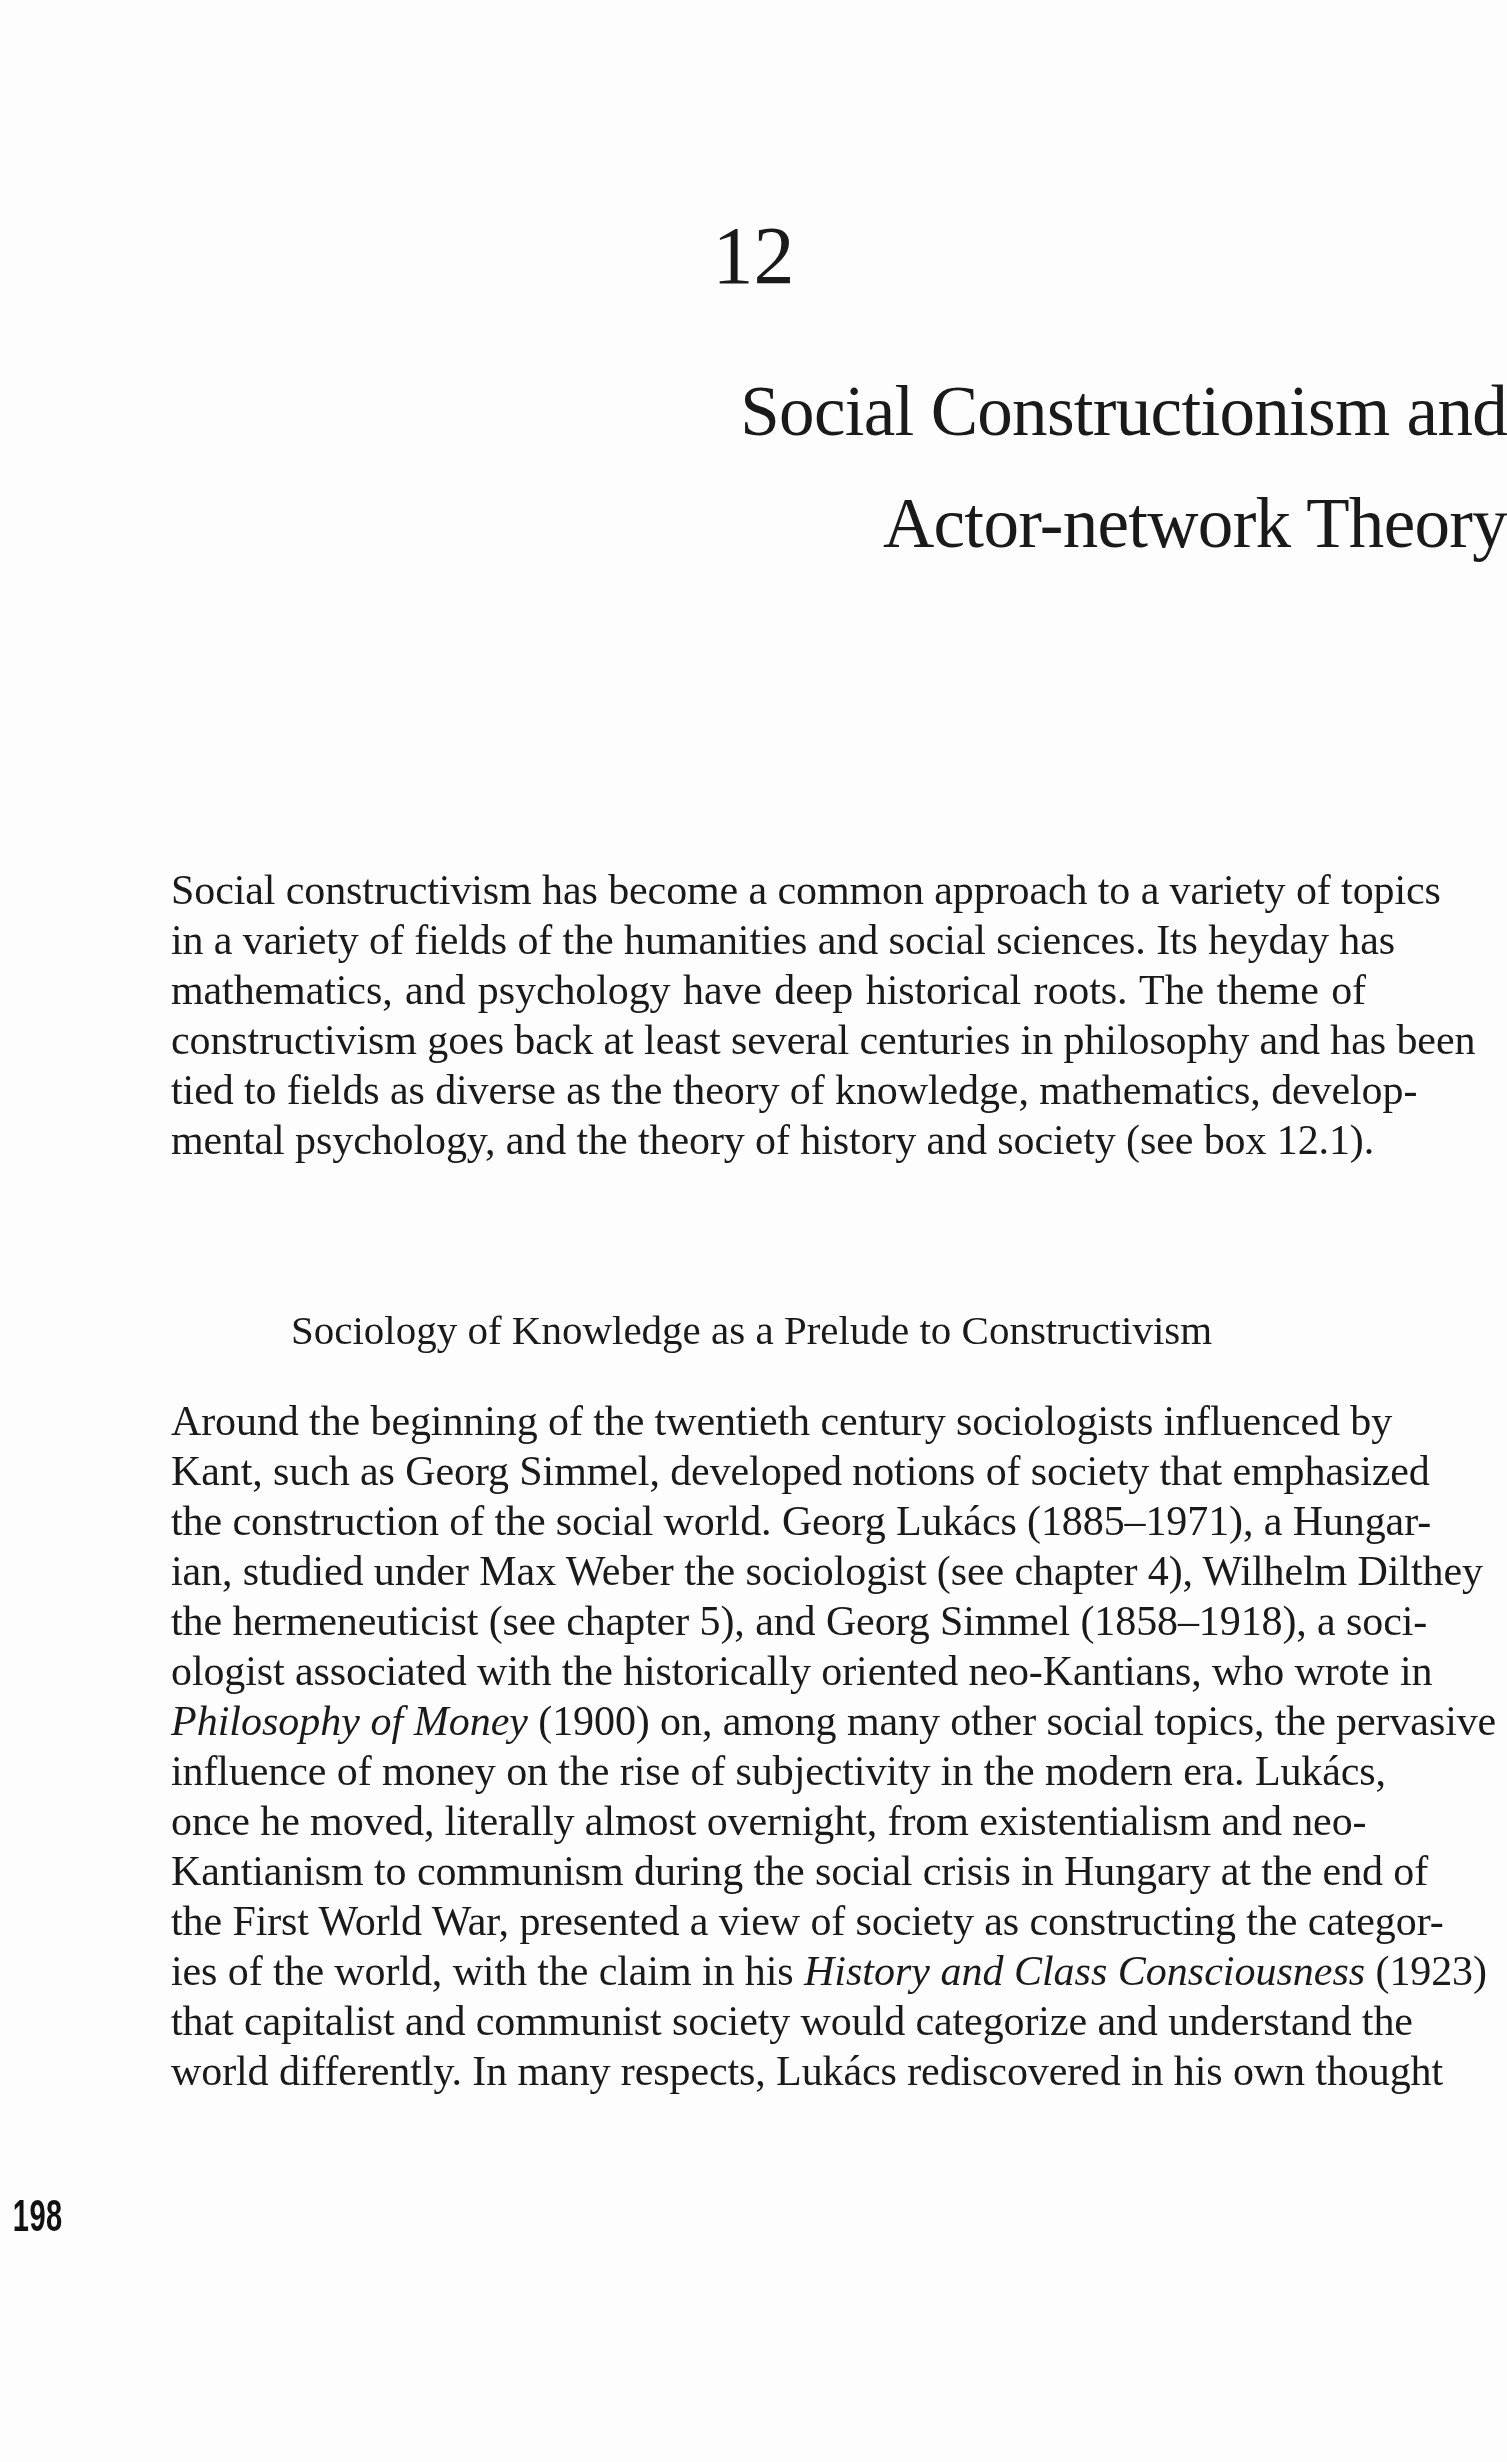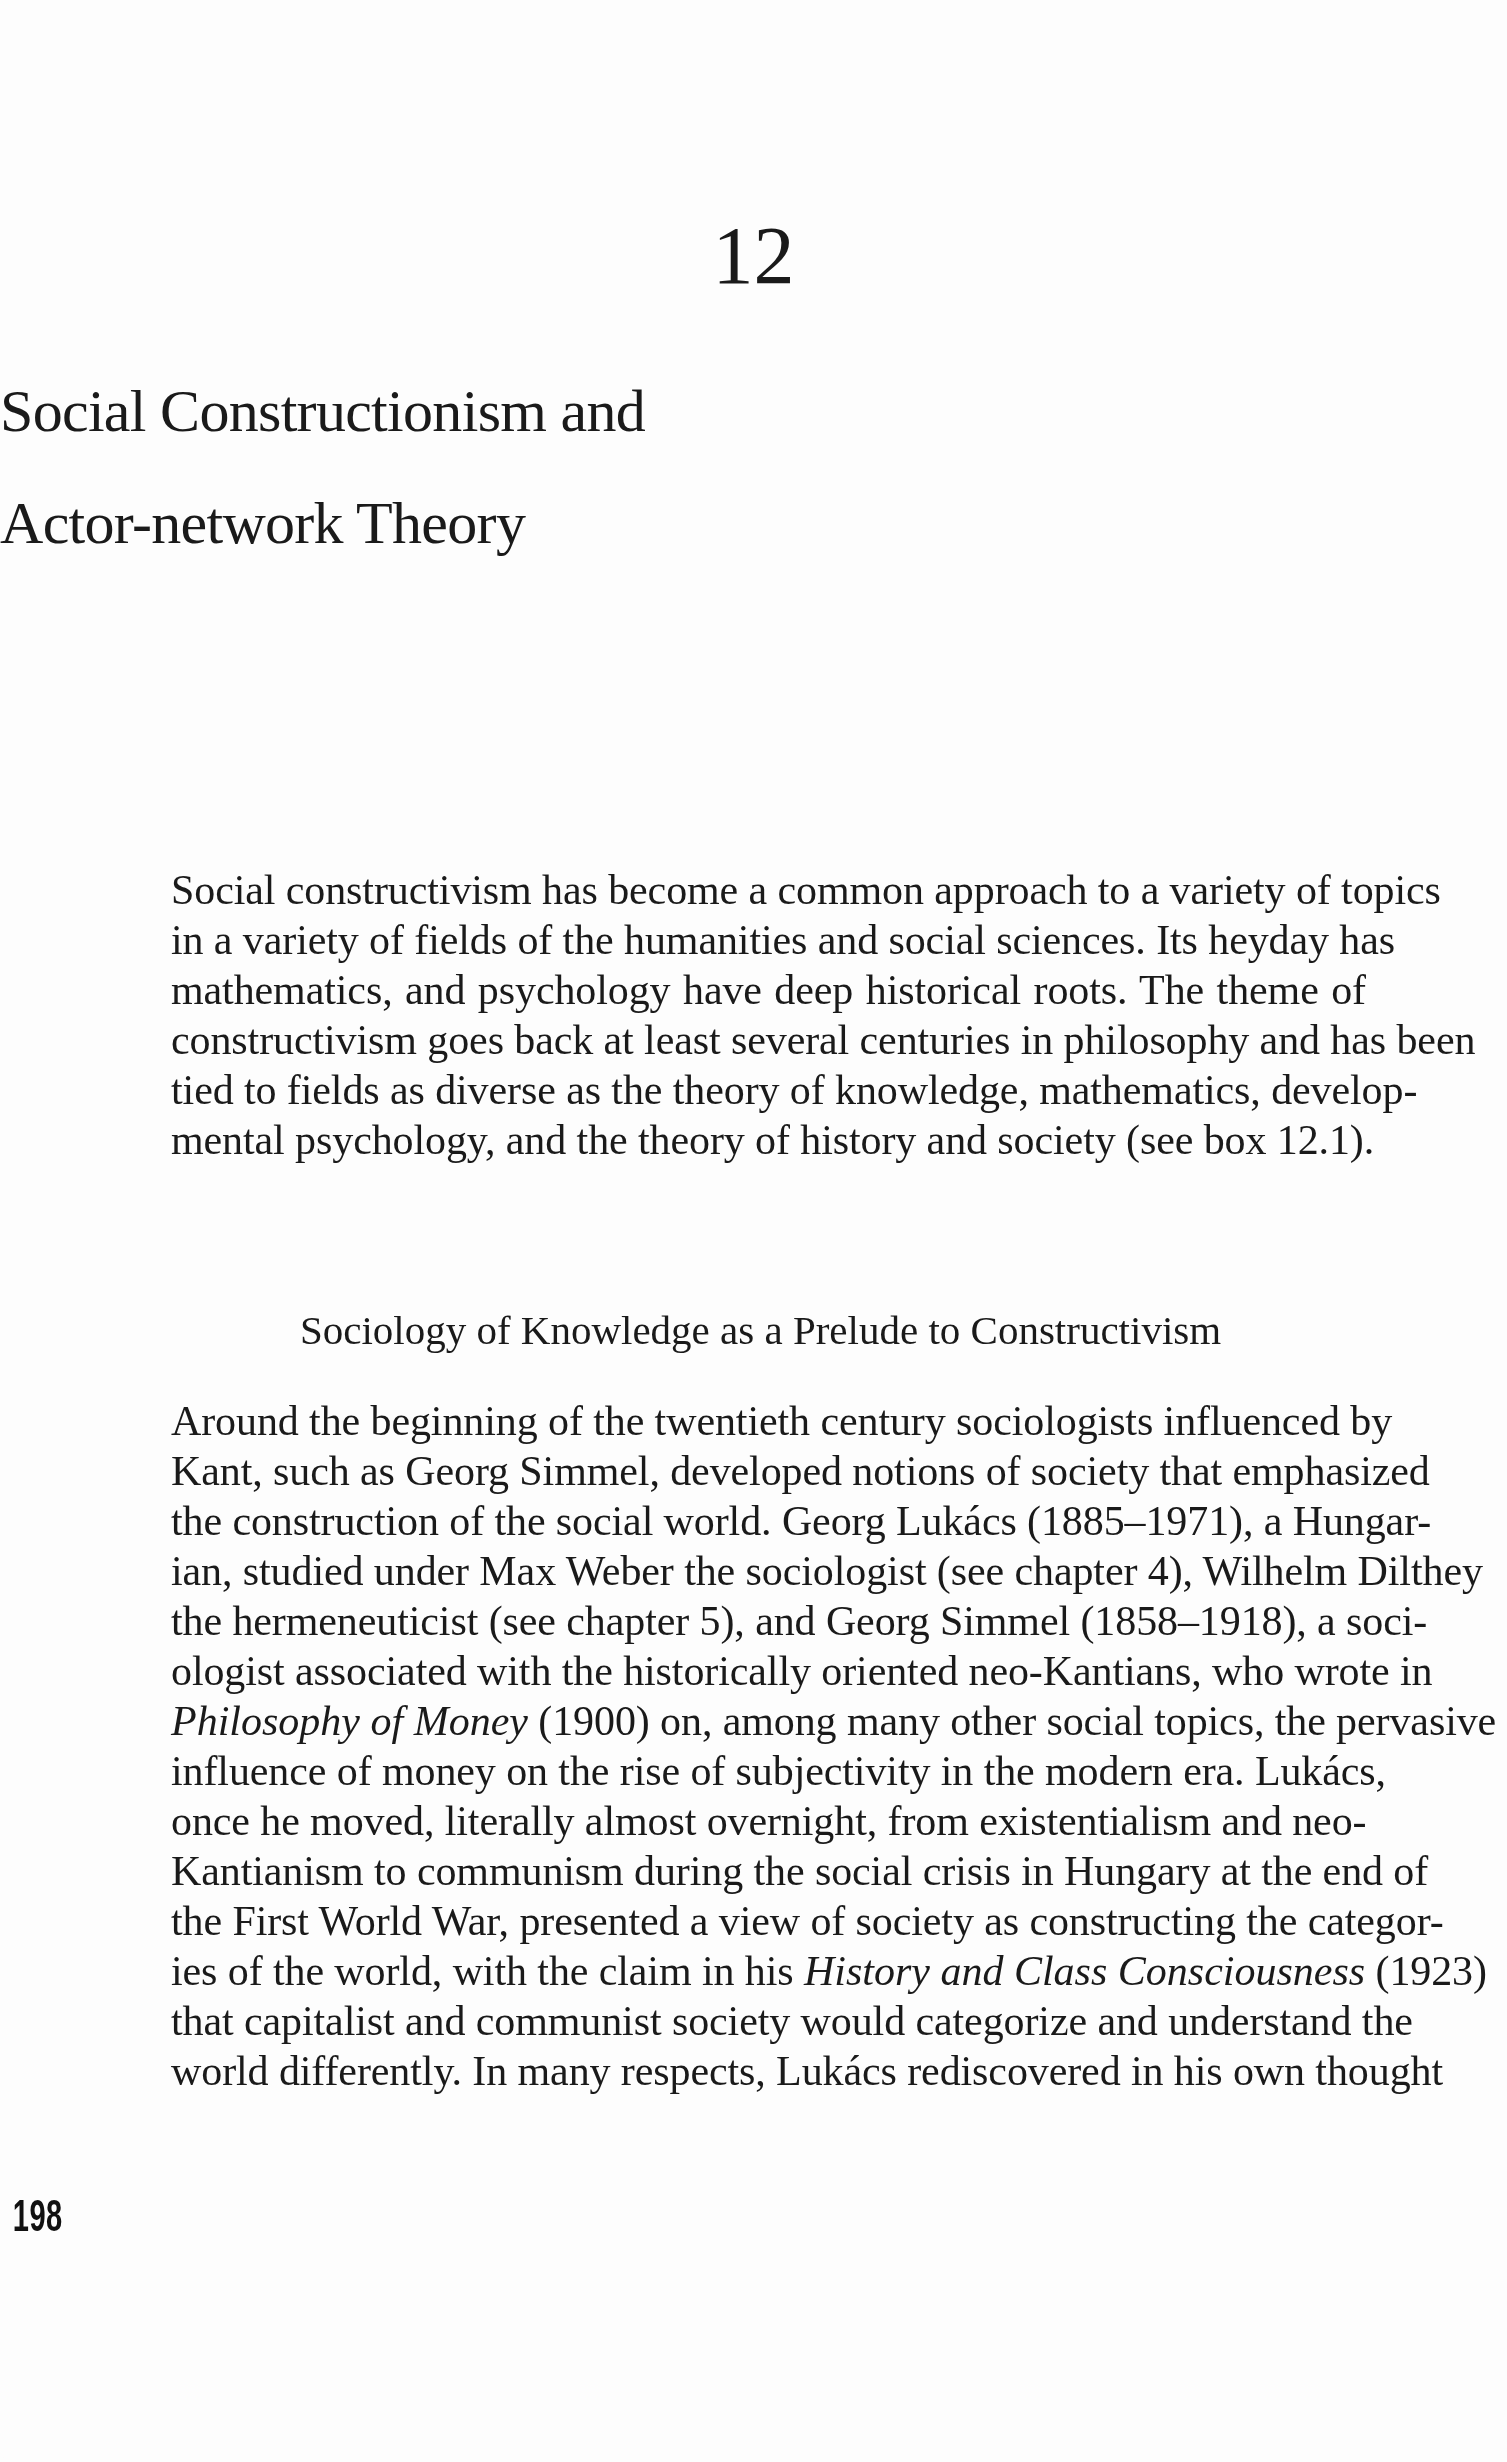--- a/index.html
+++ b/index.html
@@ -26,22 +26,22 @@
     font-size: 82px;
     line-height: 82px;
     font-weight: normal;
   }
   .chapter-title {
     position: absolute;
     top: 355px;
     left: 0;
     width: 100%;
     margin: 0;
-    text-align: left;
-    font-size: 60px;
+    text-align: right;
+    font-size: 71px;
     line-height: 112px;
     font-weight: normal;
     letter-spacing: -0.7px;
   }
   .title-line { display: block; }
   .body-text {
     position: absolute;
     left: 171px;
     width: 1195px;
     font-size: 42px;
@@ -55,21 +55,21 @@
     white-space: nowrap;
   }
   .body-text .line em { font-style: italic; letter-spacing: 0; }
   .body-text[data-justify-last="false"] .line.last {
     text-align-last: left;
   }
   .intro { top: 865px; }
   .section-heading {
     position: absolute;
     top: 1306px;
-    left: 163px;
+    left: 154px;
     width: 1195px;
     margin: 0;
     text-align: center;
     font-size: 41px;
     line-height: 49px;
     font-weight: normal;
   }
   .second { top: 1396px; }
   .folio {
     position: absolute;

